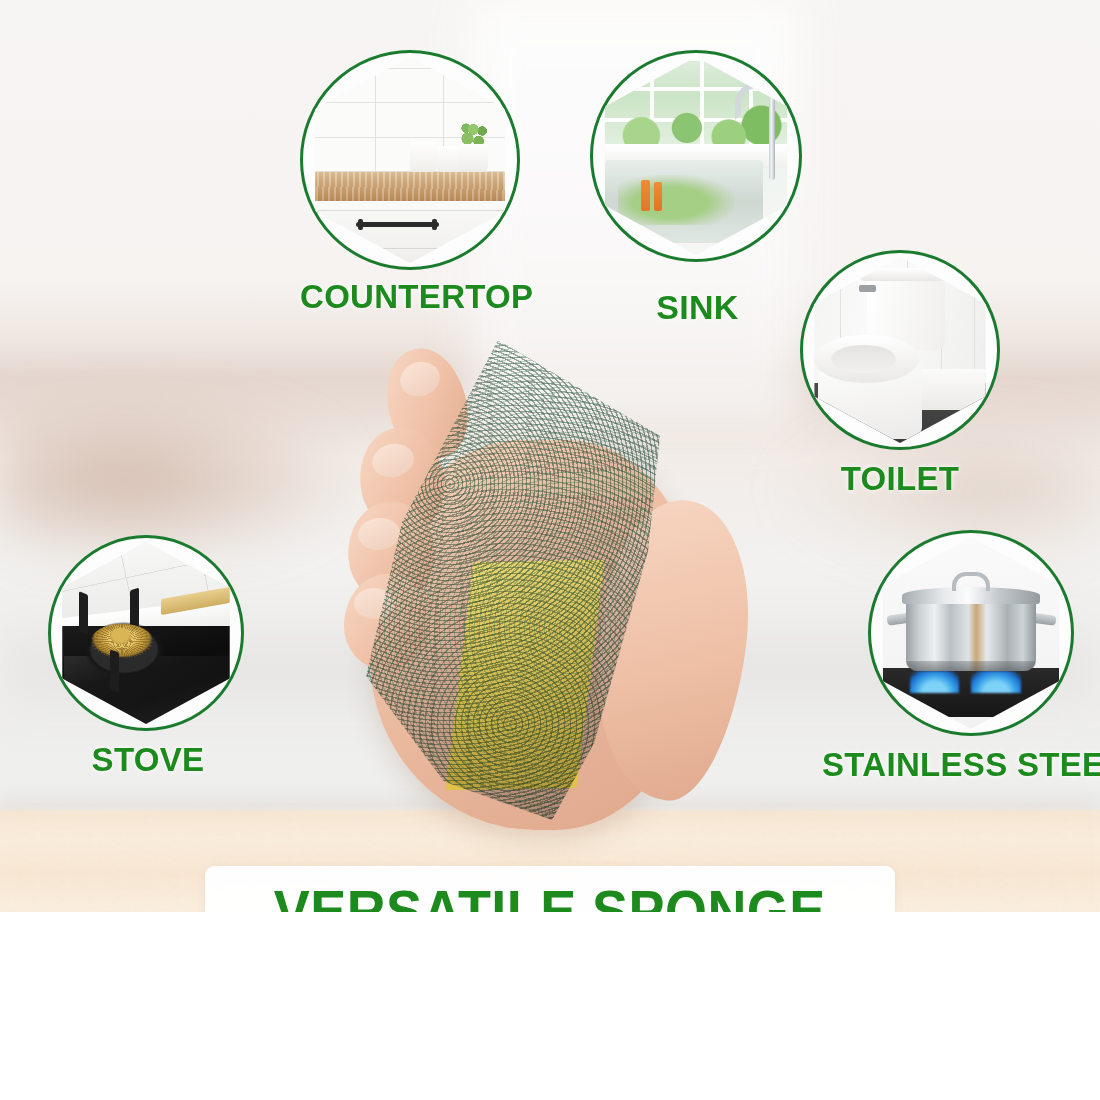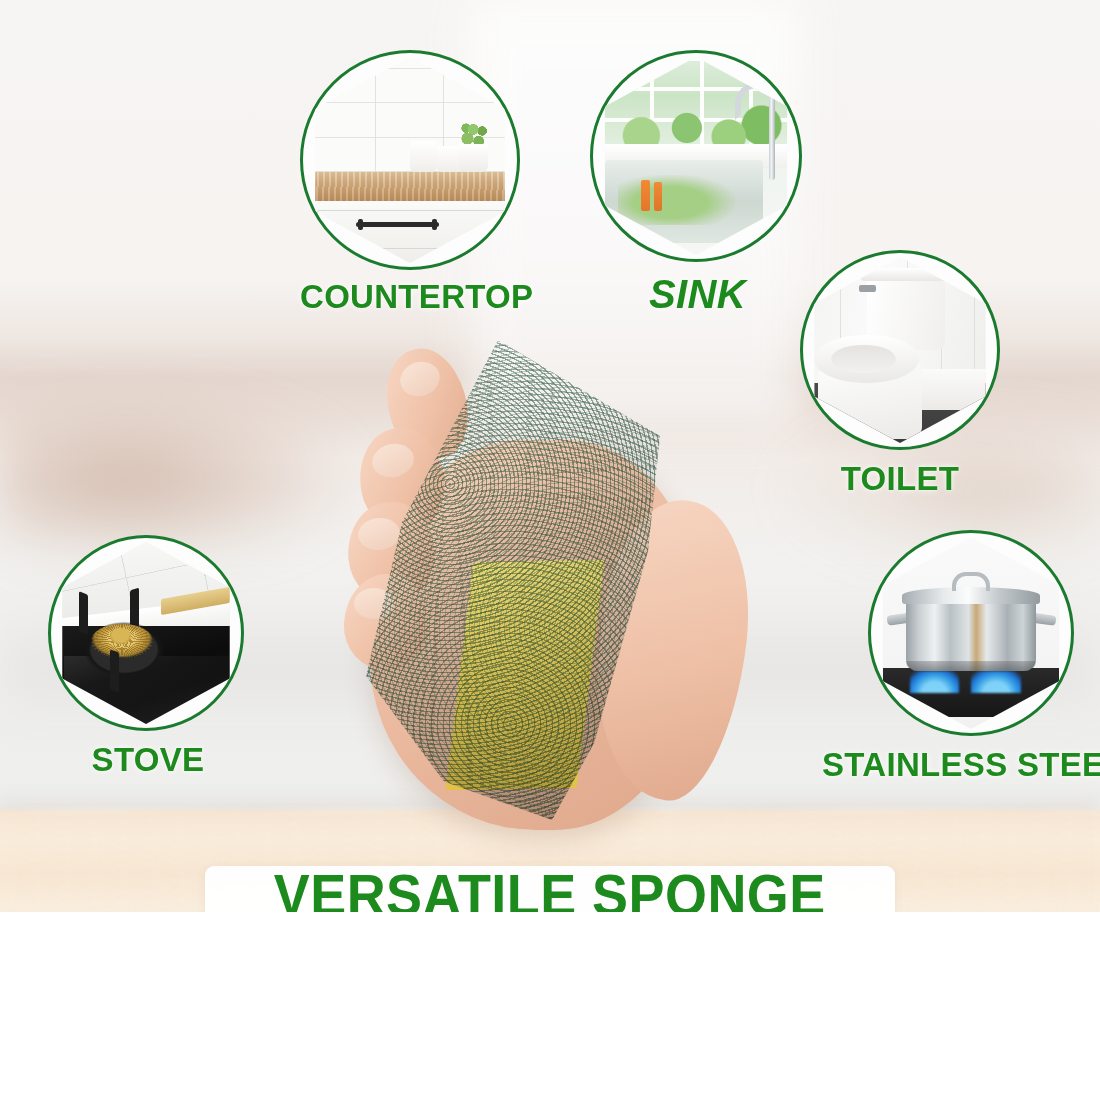--- a/index.html
+++ b/index.html
@@ -373,21 +373,21 @@
     background: linear-gradient(150deg, rgba(255,255,255,.10) 0%, rgba(255,255,255,0) 28%,
       rgba(0,0,0,.10) 58%, rgba(0,0,0,.26) 100%);
   }
 
   
   .headline-box {
     position:absolute;
     left:205px; top:866px; width:690px; height:74px;
     background: rgba(255,255,255,.96);
     border-radius: 9px;
-    display:flex; align-items:flex-start; justify-content:center;
+    display:flex; align-items:flex-end; justify-content:center;
     box-shadow: 0 2px 10px rgba(140,110,80,.10);
   }
   .headline-text {
     font-family: "Liberation Sans", sans-serif;
     font-weight: 700;
     font-size: 58px;
     line-height: 1;
     letter-spacing: .5px;
     color: var(--headline);
     transform: scaleX(.93);
@@ -491,21 +491,21 @@
           <div class="sk-win"></div>
           <div class="sk-green"></div>
           <div class="sk-counter"></div>
           <div class="sk-basin"></div>
           <div class="sk-carrot"></div>
           <div class="sk-carrot2"></div>
           <div class="sk-tap"></div>
         </div>
       </div>
     </div>
-    <div class="label" style="top:222px; font-size:40px;font-style:italic;">SINK</div>
+    <div class="label" style="top:238px; font-size:34px;">SINK</div>
   </div>
 
 
   <div class="feature" style="left:48px; top:535px; width:200px; height:250px; --ring:#1a7a2e; --label:#1d8a1d;">
     <div class="circle" style="width:196px; height:196px;">
       <div class="photo">
         <div class="ph">
           <div class="sv-bg"></div>
           <div class="sv-wall"></div>
           <div class="sv-counter"></div>

